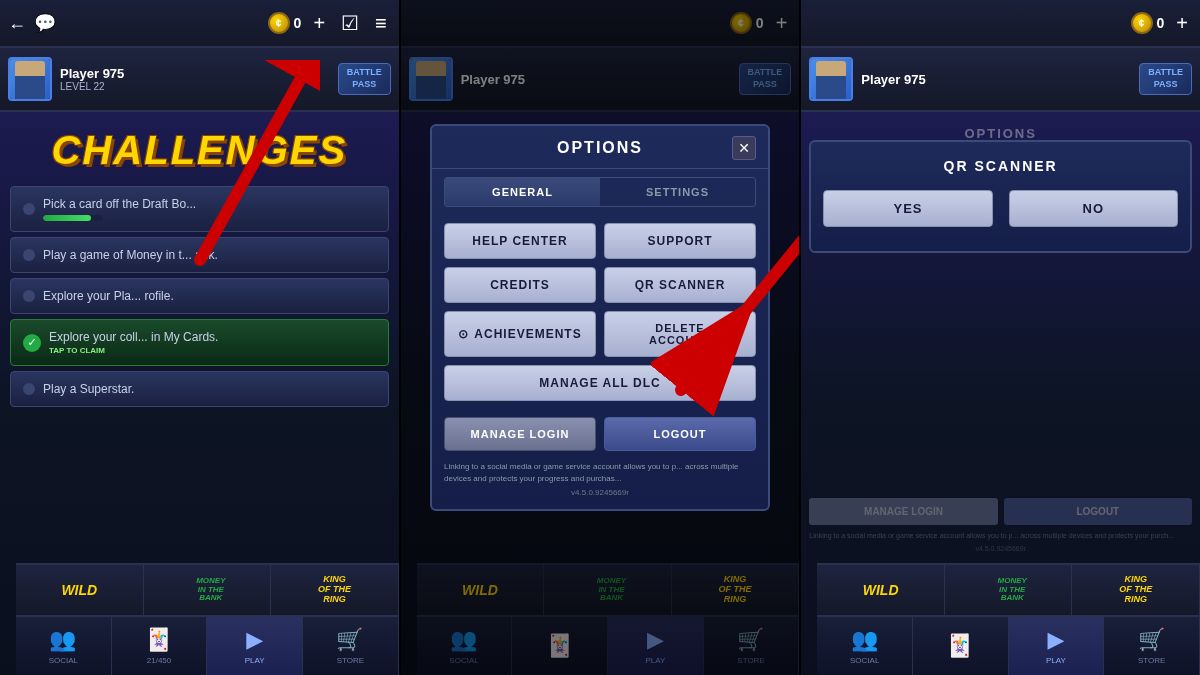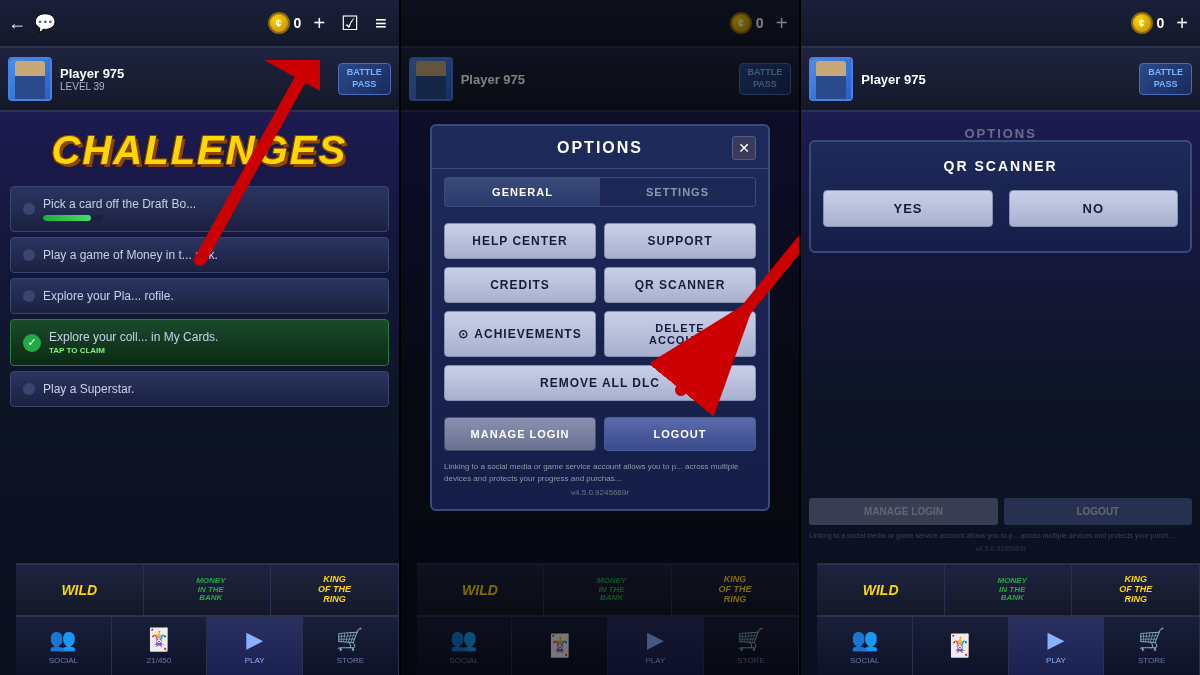--- a/index.html
+++ b/index.html
@@ -539,21 +539,21 @@
   </div>
 
   <div class="player-bar">
     <div class="player-avatar">
       <div class="avatar-inner">
         <div class="avatar-figure"></div>
       </div>
     </div>
     <div class="player-info">
       <div class="player-name">Player 975</div>
-      <div class="player-level">LEVEL 39</div>
+      <div class="player-level">LEVEL 22</div>
     </div>
     <div class="battle-pass-badge">BATTLE<br>PASS</div>
   </div>
 
   <div class="challenges-title">
     <div class="challenges-text">CHALLENGES</div>
   </div>
 
   <div class="challenge-item">
     <div class="challenge-dot"></div>
@@ -669,21 +669,21 @@
       <div class="options-grid">
         <button class="opt-btn">HELP CENTER</button>
         <button class="opt-btn">SUPPORT</button>
         <button class="opt-btn">CREDITS</button>
         <button class="opt-btn">QR SCANNER</button>
         <button class="opt-btn">
           <span>⊙</span>
           ACHIEVEMENTS
         </button>
         <button class="opt-btn" style="font-size:11px">DELETE<br>ACCOUNT</button>
-        <button class="opt-btn full-width">REMOVE ALL DLC</button>
+        <button class="opt-btn full-width">MANAGE ALL DLC</button>
       </div>
 
       <div class="options-footer">
         <button class="manage-btn">MANAGE LOGIN</button>
         <button class="manage-btn logout-btn">LOGOUT</button>
       </div>
 
       <div class="footer-text">Linking to a social media or game service account allows you to p... across multiple devices and protects your progress and purchas...</div>
       <div class="version-text">v4.5.0.9245669r</div>
     </div>

